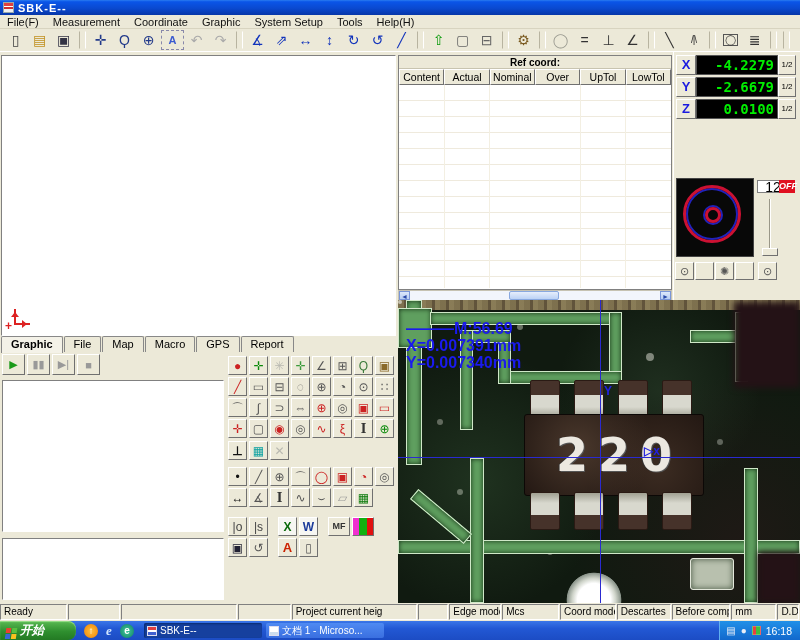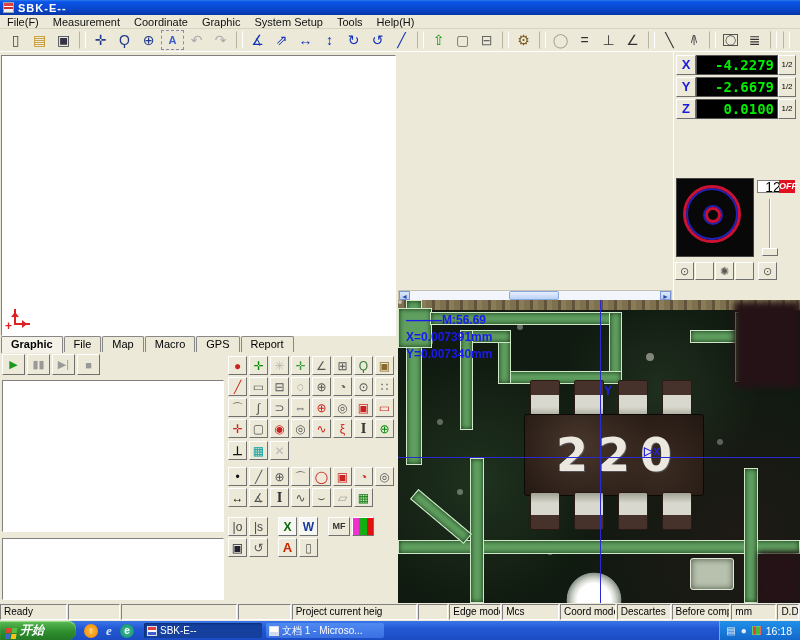--- a/index.html
+++ b/index.html
@@ -144,21 +144,21 @@
 
   #via { position:absolute; left:168px; top:272px; width:56px; height:56px; border-radius:50%;
     background:radial-gradient(circle, #ffffff 0 42%, #cfd4ca 55%, #8a948a 68%, rgba(0,0,0,0) 70%); }
   #pad-bright { position:absolute; left:292px; top:258px; width:44px; height:32px; background:#b8c0ae;
     border:1px solid #e4e8dc; border-radius:3px; box-shadow:inset 0 0 6px #40503c; }
 
   .xhair { position:absolute; background:#2a2ad0; }
   #xhair-v { left:202px; top:0; width:1px; height:303px; }
   #xhair-h { left:0; top:157px; width:402px; height:1px; }
   .xhair-label { position:absolute; color:#2222e0; font-weight:bold; font-size:12px; }
-  #cam-overlay { position:absolute; left:8px; top:12px; color:#1a1aee; font-weight:bold; font-size:12px; line-height:17px; }
+  #cam-overlay { position:absolute; left:8px; top:20px; color:#1a1aee; font-weight:bold; font-size:16px; line-height:17px; }
 
   
   #statusbar { position:absolute; left:0; top:603px; width:800px; height:18px; background:#ece9d8; display:flex; padding-top:1px; }
   .scell { height:16px; border:1px solid; border-color:#808080 #fff #fff #808080; margin-right:1px;
     font-size:10px; line-height:14px; padding-left:3px; overflow:hidden; white-space:nowrap; }
   .c0{width:68px} .c1{width:54px} .c2{width:118px} .c3{width:54px} .c4{width:128px} .c5{width:31px}
   .c6{width:53px} .c7{width:58px} .c8{width:57px} .c9{width:55px} .c10{width:60px} .c11{width:46px} .c12{width:22px}
 
   
   #taskbar { position:absolute; left:0; top:621px; width:800px; height:19px;
@@ -558,20 +558,32 @@
         </span>
         <span class="pbtn2 fontA ml" style="color: rgb(204, 34, 0);">
           <span>A</span>
         </span>
         <span class="pbtn2" style="color: rgb(85, 85, 85);">
           <span>▯</span>
         </span>
       </div>
   </div>
 
+  <div id="table-pane">
+    <div id="table-title">Ref coord:</div>
+    <div id="table-head">
+      <span class="th">Content</span>
+      <span class="th">Actual</span>
+      <span class="th">Nominal</span>
+      <span class="th">Over</span>
+      <span class="th">UpTol</span>
+      <span class="th">LowTol</span>
+    </div>
+    <div id="table-body"></div>
+  </div>
 
   <div id="hscroll">
     <span class="sb-arrow">◄</span>
     <span id="sb-thumb"></span>
     <span class="sb-arrow" id="sb-right">►</span>
   </div>
 
   <div id="right-panel">
     <div class="dro-row" style="top:3px">
       <span class="axis-btn">X</span>

